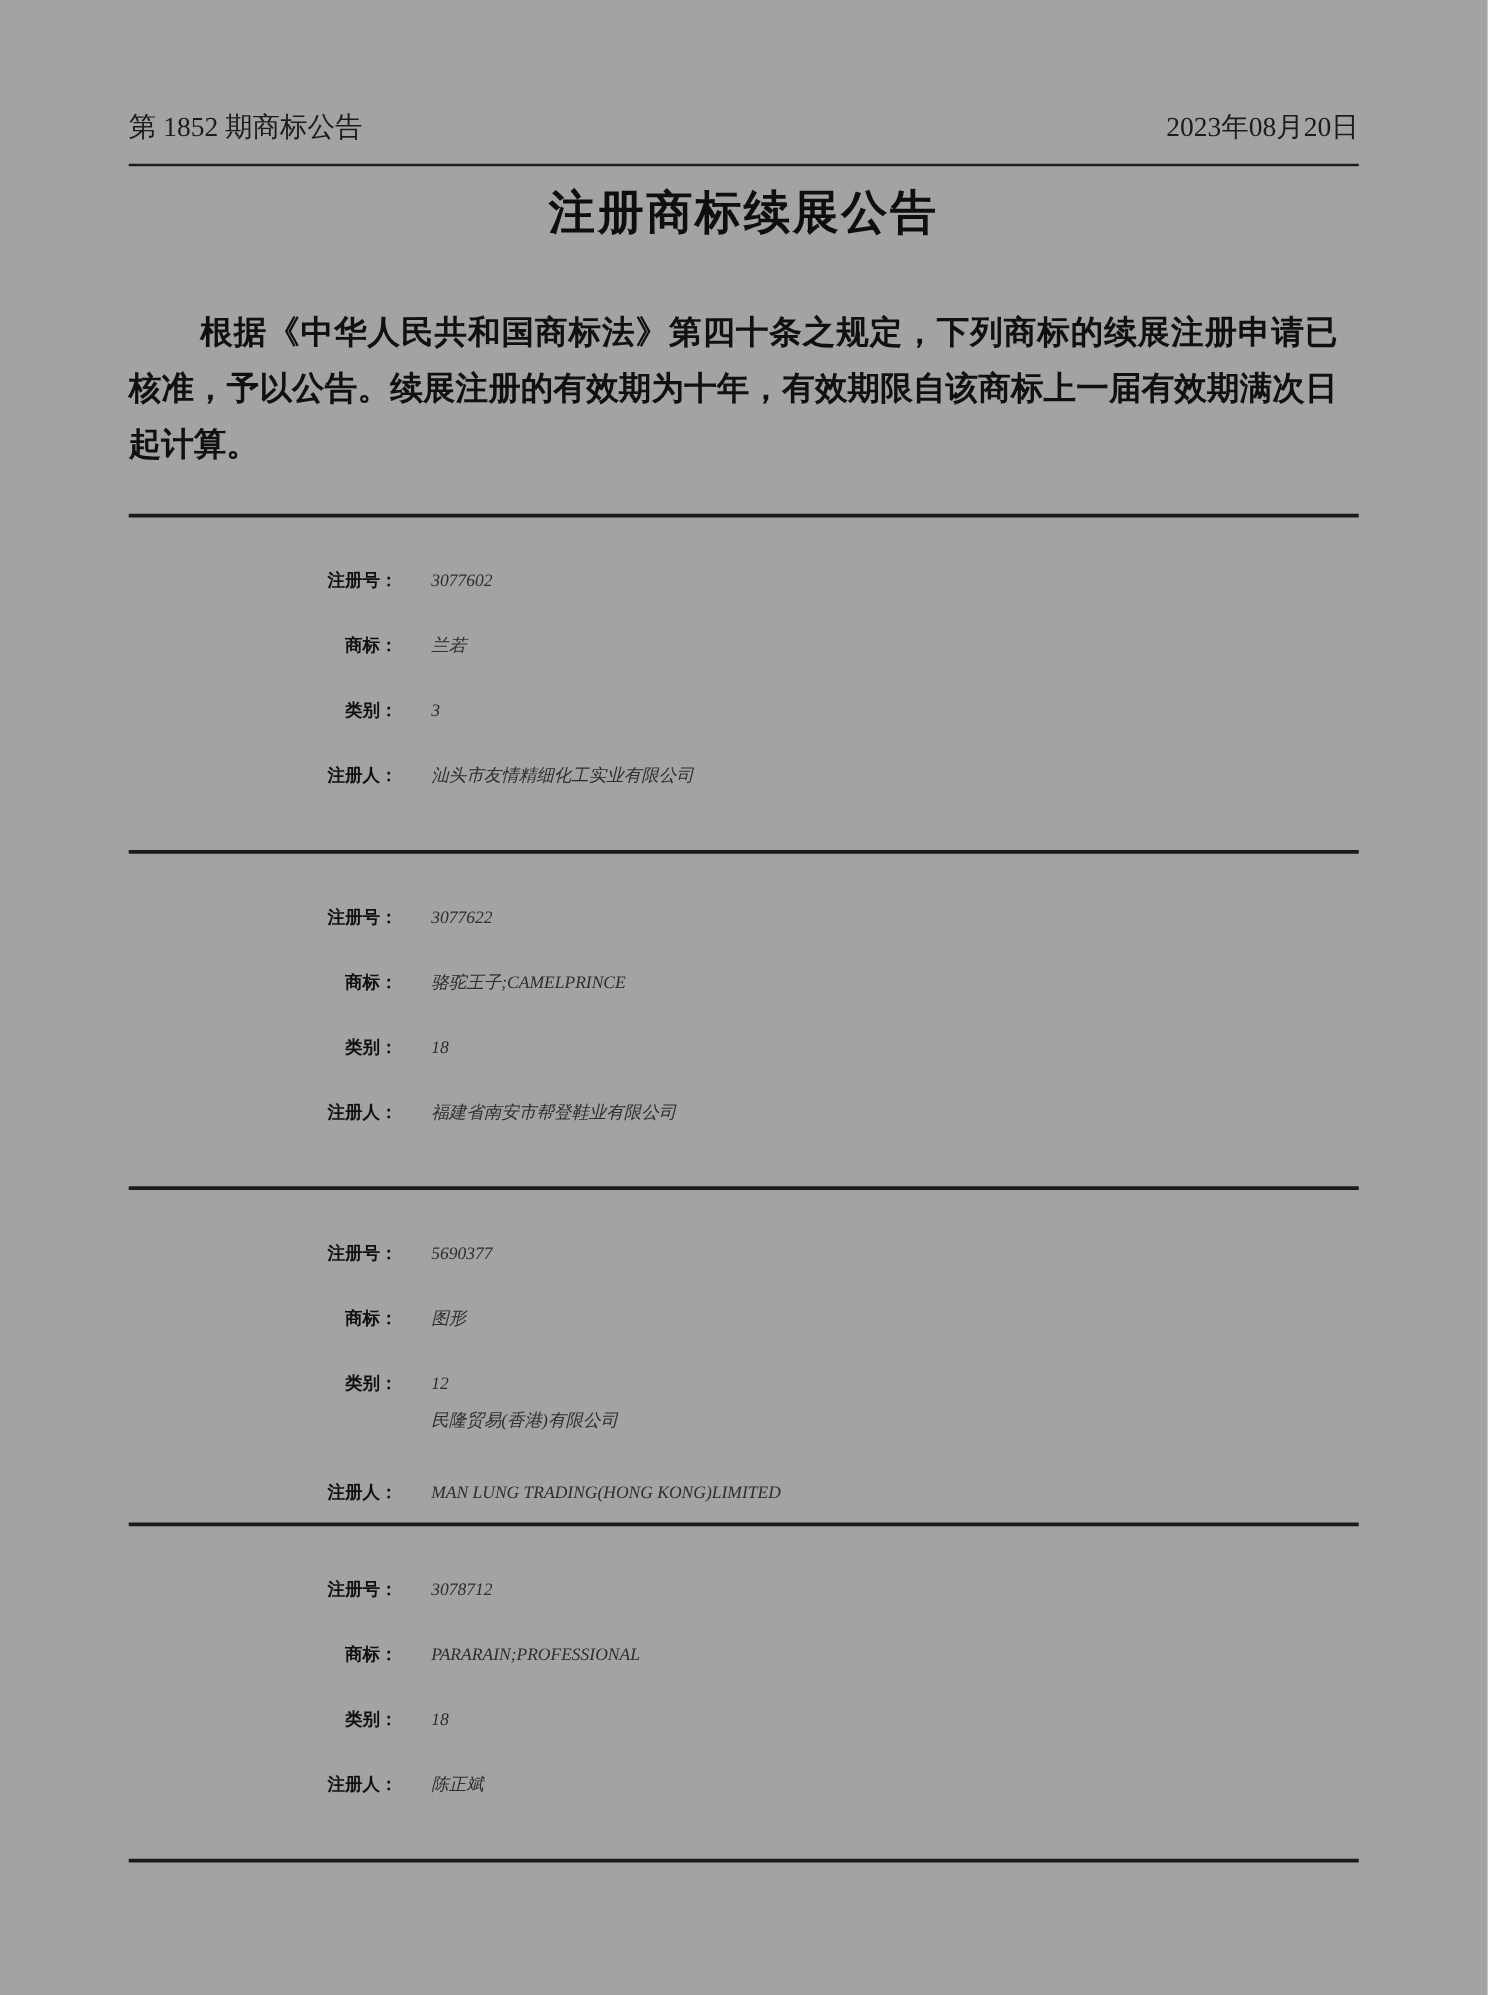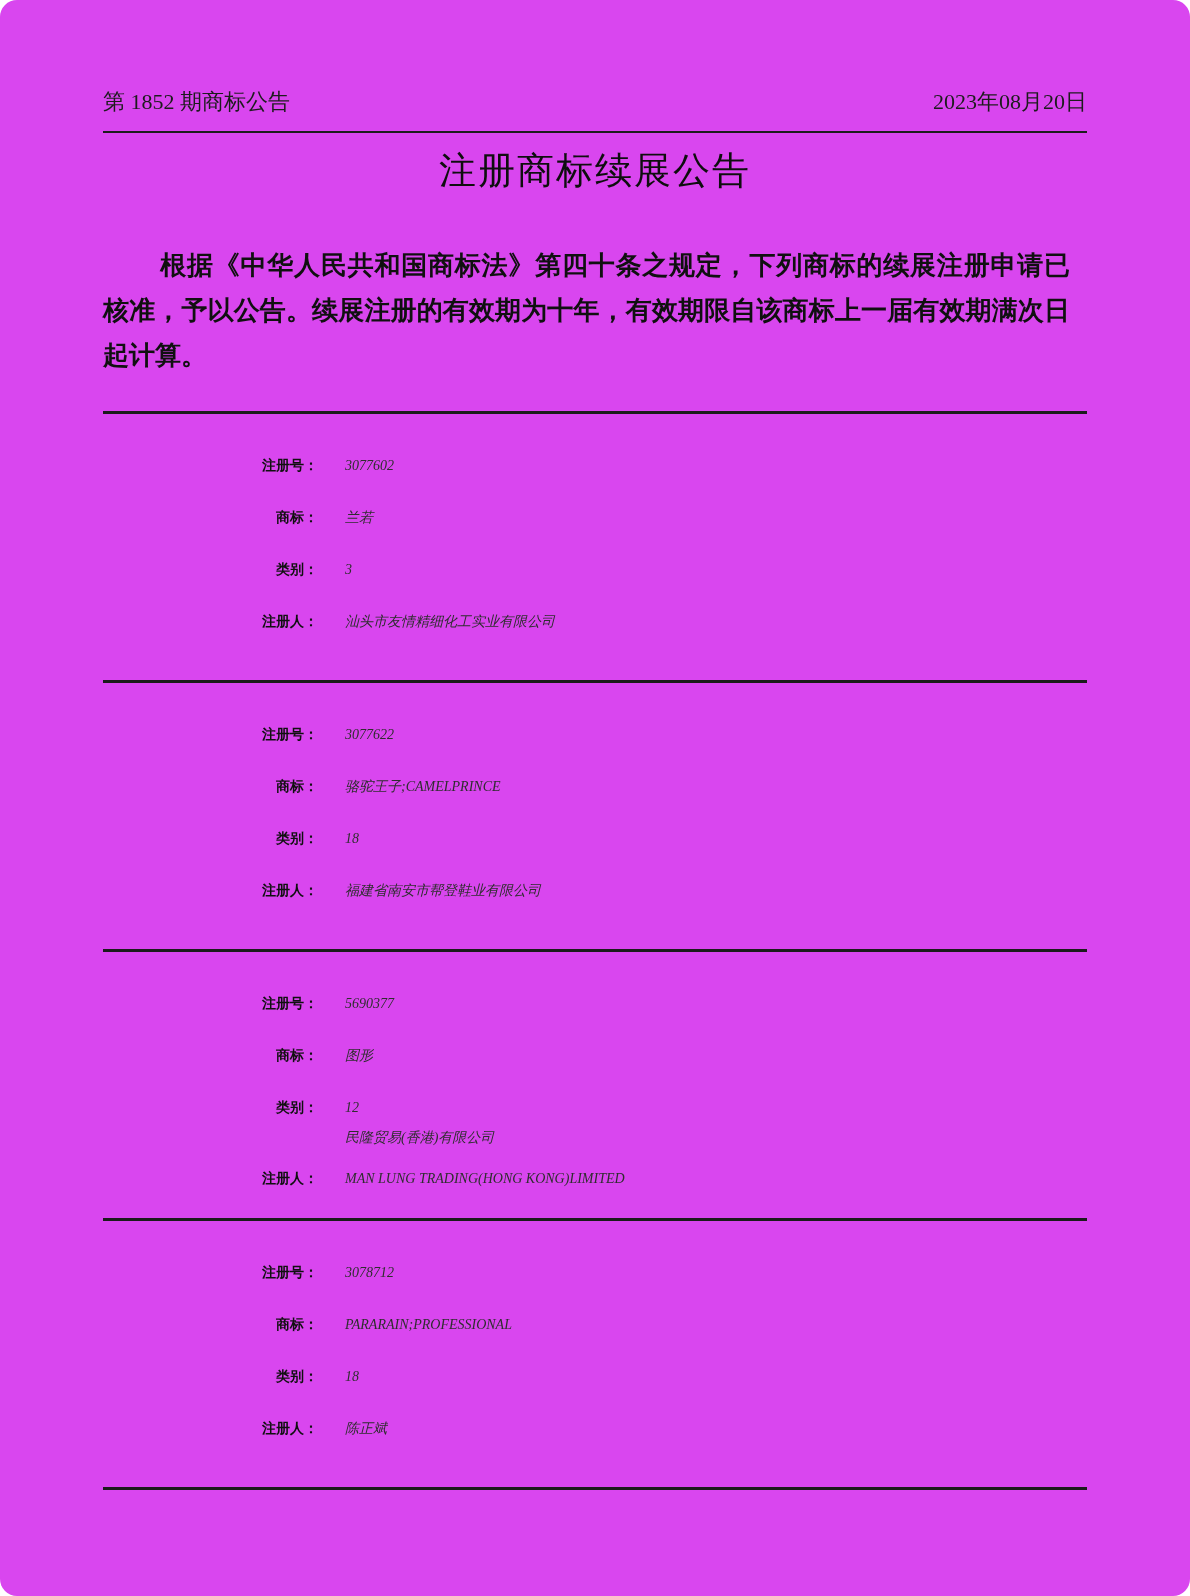--- a/index.html
+++ b/index.html
@@ -11,22 +11,21 @@
     width: 1190px;
     height: 1596px;
     font-family: "Liberation Serif", "DejaVu Serif", serif;
     color: #1a1a1a;
     overflow: hidden;
   }
   .page {
     position: relative;
     width: 1190px;
     height: 1596px;
-    background: #d946ef;
-    border-radius: 17px;
+    background: #a3a3a3;
   }
   .content {
     margin: 0 103px;
     padding-top: 88px;
   }
   
   .doc-header {
     display: flex;
     justify-content: space-between;
     align-items: baseline;
@@ -37,21 +36,21 @@
   .header-rule {
     border: none;
     border-top: 2px solid #1c1c1c;
     margin: 15px 0 0 0;
   }
   
   .title {
     margin: 14px 0 0 0;
     font-size: 37px;
     line-height: 48px;
-    font-weight: normal;
+    font-weight: bold;
     text-align: center;
     letter-spacing: 2px;
     color: #0e0e0e;
   }
   
   .intro {
     margin: 48px 17px 0 0;
     font-size: 26px;
     font-weight: bold;
     line-height: 45px;
@@ -89,21 +88,21 @@
   .value {
     margin-left: 27px;
     color: #2e2e2e;
     font-weight: normal;
     font-style: italic;
   }
   .value-line {
     display: block;
   }
   .value-line + .value-line {
-    margin-top: 11px;
+    margin-top: 27px;
   }
 </style>
 </head>
 <body>
 
 <div class="page">
   <div class="content">
 
     <div class="doc-header">
       <span>第 1852 期商标公告</span>

